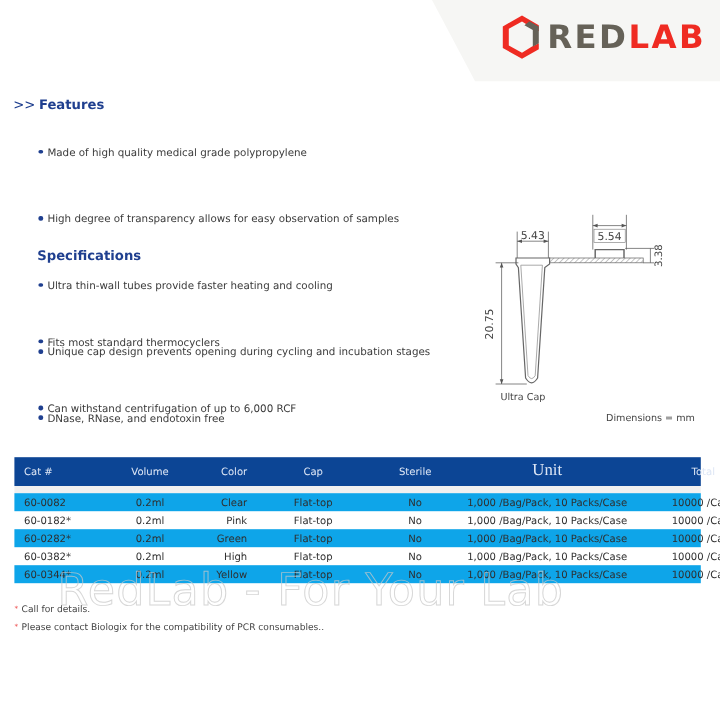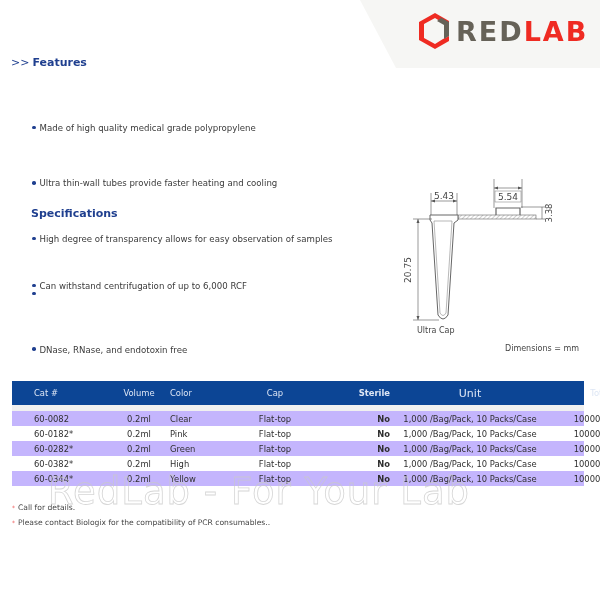--- a/index.html
+++ b/index.html
@@ -21,21 +21,21 @@
   .logo-text {
     font-family: "DejaVu Sans", sans-serif; font-weight: bold;
     font-size: 27px; letter-spacing: 2px; margin-left: 4px; line-height: 1;
   }
   .logo-text .red-part { color: #666258; }
   .logo-text .lab-part { color: #ef2b22; }
 
   .section-title {
     position: absolute; color: #1f3f8f; font-weight: bold; font-size: 11px;
   }
-  .features-title { left: 11px; top: 56px; }
+  .features-title { left: 11px; top: 81px; }
   .features-title .arrows { font-weight: normal; margin-right: 3px; }
   .specs-title { left: 31px; top: 207px; }
 
   ul.bullets {
     position: absolute; margin: 0; padding: 0; list-style: none;
     font-size: 8.6px; color: #3a3a3a;
   }
   ul.bullets li { height: 14.4px; line-height: 14.4px; white-space: nowrap; margin-top: 41px; }
   ul.bullets li .dot {
     display: inline-block; width: 3.5px; height: 3.5px; border-radius: 50%;
@@ -49,30 +49,30 @@
   .dim-note { position: absolute; left: 505px; top: 344px; font-size: 8px; color: #444; }
 
   .table {
     position: absolute; left: 12px; top: 381px; width: 572px;
     font-size: 8.4px;
   }
   .thead {
     background: #0c4595; height: 24px; display: flex; align-items: center; color: #dde6f5;
   }
   .thead .c { font-size: 8.4px; }
-  .thead .c-unit { font-size: 11px; }
+  .thead .c-unit { font-size: 14px; font-family: Liberation Serif, serif; }
   .gap { height: 6px; background: #f0f0f0; }
   .row { display: flex; align-items: center; height: 15px; color: #2f2f2f; }
-  .row.shade { background: #c4b5fd; }
+  .row.shade { background: #0ea5e9; }
   .c { flex: none; white-space: nowrap; }
-  .c-cat { width: 74px; padding-left: 22px; box-sizing: content-box; }
+  .c-cat { width: 74px; padding-left: 8px; box-sizing: content-box; }
   .c-vol { width: 62px; text-align: center; }
-  .c-color { width: 50px; text-align: left; }
+  .c-color { width: 50px; text-align: right; }
   .c-cap { width: 110px; text-align: center; }
-  .c-sterile { width: 60px; text-align: right; font-weight: bold; }
+  .c-sterile { width: 60px; text-align: center; }
   .c-unit { width: 160px; text-align: center; }
   .c-total { width: 96px; text-align: center; padding-left: 2px; }
   .thead .c-cat { width: 74px; }
 
   .notes { position: absolute; left: 12px; top: 500px; font-size: 7.6px; color: #444; }
   .notes div { height: 15px; line-height: 15px; }
   .notes .ast { color: #e55; margin-right: 3px; font-size: 6px; vertical-align: top; }
 
   .watermark {
     position: absolute; left: 48px; top: 470px; font-size: 37px; font-family: "DejaVu Sans", sans-serif;
@@ -88,28 +88,29 @@
   <svg width="34" height="38" viewBox="0 0 34 38">
     <polygon points="17,1 31,9 31,14 25,11 17,6 6,12 6,26 17,32 25,27 31,24 31,29 17,37 1,28 1,10" fill="#ef2b22"></polygon>
     <polygon points="20,4 31,10 31,24 26,27 26,13 19,9 23,6" fill="#666258"></polygon>
   </svg>
   <div class="logo-text"><span class="red-part">RED</span><span class="lab-part">LAB</span></div>
 </div>
 
 <div class="section-title features-title"><span class="arrows">&gt;&gt;</span><span>Features</span></div>
 <ul class="bullets features-list">
   <li><span class="dot"></span><span>Made of high quality medical grade polypropylene</span></li>
+  <li><span class="dot"></span><span>High degree of transparency allows for easy observation of samples</span></li>
   <li><span class="dot"></span><span>Ultra thin-wall tubes provide faster heating and cooling</span></li>
-  <li><span class="dot"></span><span>High degree of transparency allows for easy observation of samples</span></li>
-  <li><span class="dot"></span></li>
+  <li><span class="dot"></span><span>Unique cap design prevents opening during cycling and incubation stages</span></li>
   <li><span class="dot"></span><span>DNase, RNase, and endotoxin free</span></li>
 </ul>
 
 <div class="section-title specs-title">Specifications</div>
 <ul class="bullets specs-list">
+  <li><span class="dot"></span><span>Fits most standard thermocyclers</span></li>
   <li><span class="dot"></span><span>Can withstand centrifugation of up to 6,000 RCF</span></li>
 </ul>
 
 <svg class="diagram" width="160" height="150" viewBox="0 0 160 150" font-family="DejaVu Sans, sans-serif">
 
   <line x1="36" y1="18" x2="36" y2="42" stroke="#555" stroke-width="0.6"></line>
   <line x1="62" y1="18" x2="62" y2="42" stroke="#555" stroke-width="0.6"></line>
   <line x1="36" y1="26" x2="62" y2="26" stroke="#555" stroke-width="0.6"></line>
   <polygon points="36,26 40,24.5 40,27.5" fill="#555"></polygon>
   <polygon points="62,26 58,24.5 58,27.5" fill="#555"></polygon>

